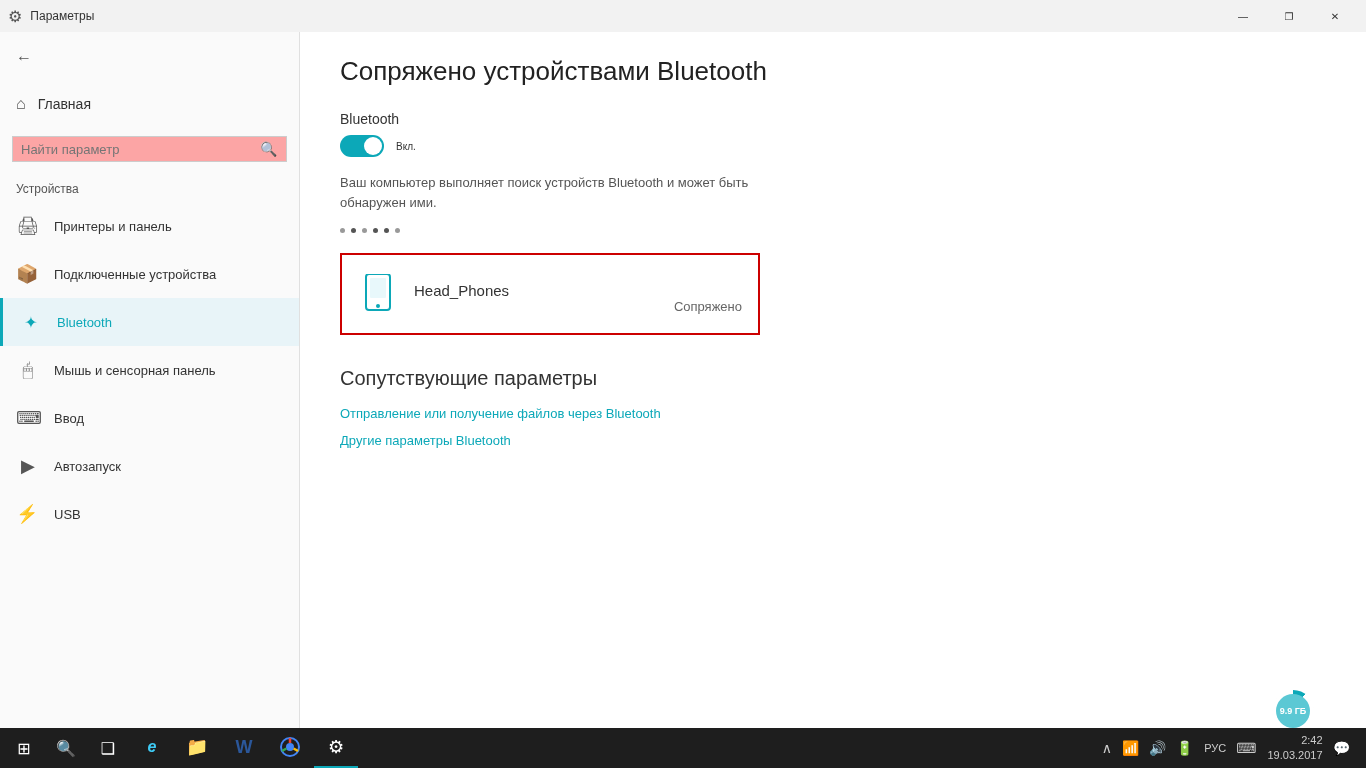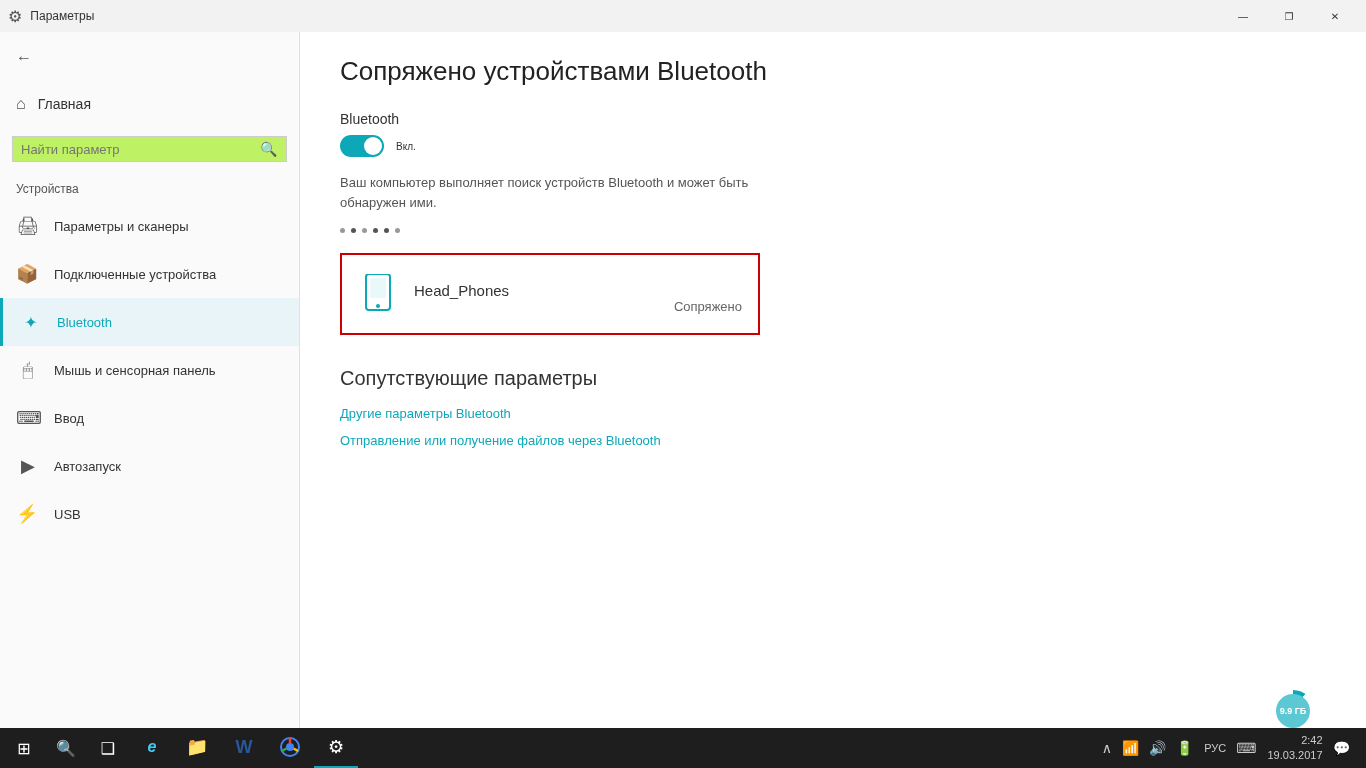--- a/index.html
+++ b/index.html
@@ -59,21 +59,21 @@
       cursor: pointer;
     }
     .home-icon { font-size: 16px; color: #555; }
     .home-label { font-size: 14px; color: #333; }
 
     .search-box {
       margin: 8px 12px;
       display: flex;
       align-items: center;
       border: 1px solid #ccc;
-      background: #bef264;
+      background: #fca5a5;
       padding: 4px 8px;
       gap: 8px;
     }
     .search-input {
       border: none; outline: none; font-size: 13px; flex: 1; color: #666;
       background: transparent;
     }
     .search-icon { font-size: 14px; color: #666; }
 
     .devices-section-label {
@@ -304,21 +304,21 @@
 
     <div class="search-box">
       <input class="search-input" type="text" placeholder="Найти параметр" style="">
       <span class="search-icon">🔍</span>
     </div>
 
     <div class="devices-section-label">Устройства</div>
 
     <div class="sidebar-item">
       <span class="item-icon">🖨</span>
-      <span class="item-label">Параметры и сканеры</span>
+      <span class="item-label">Принтеры и панель</span>
     </div>
     <div class="sidebar-item">
       <span class="item-icon">📦</span>
       <span class="item-label">Подключенные устройства</span>
     </div>
     <div class="sidebar-item active">
       <span class="item-icon" style="color:#0ca8b8; font-size:16px;">✦</span>
       <span class="item-label">Bluetooth</span>
     </div>
     <div class="sidebar-item">
@@ -372,22 +372,22 @@
           <circle cx="16" cy="32" r="2" fill="#0ca8b8"></circle>
         </svg>
       </div>
       <div class="device-info">
         <div class="device-name">Head_Phones</div>
         <div class="device-status">Сопряжено</div>
       </div>
     </div>
 
     <h2 class="related-title">Сопутствующие параметры</h2>
+    <a class="related-link">Отправление или получение файлов через Bluetooth</a>
     <a class="related-link">Другие параметры Bluetooth</a>
-    <a class="related-link">Отправление или получение файлов через Bluetooth</a>
   </div>
 </div>
 
 <div class="disk-badge">
   <div class="disk-badge-inner">
     <span>9.9 ГБ</span>
   </div>
 </div>
 
 <div class="taskbar">

